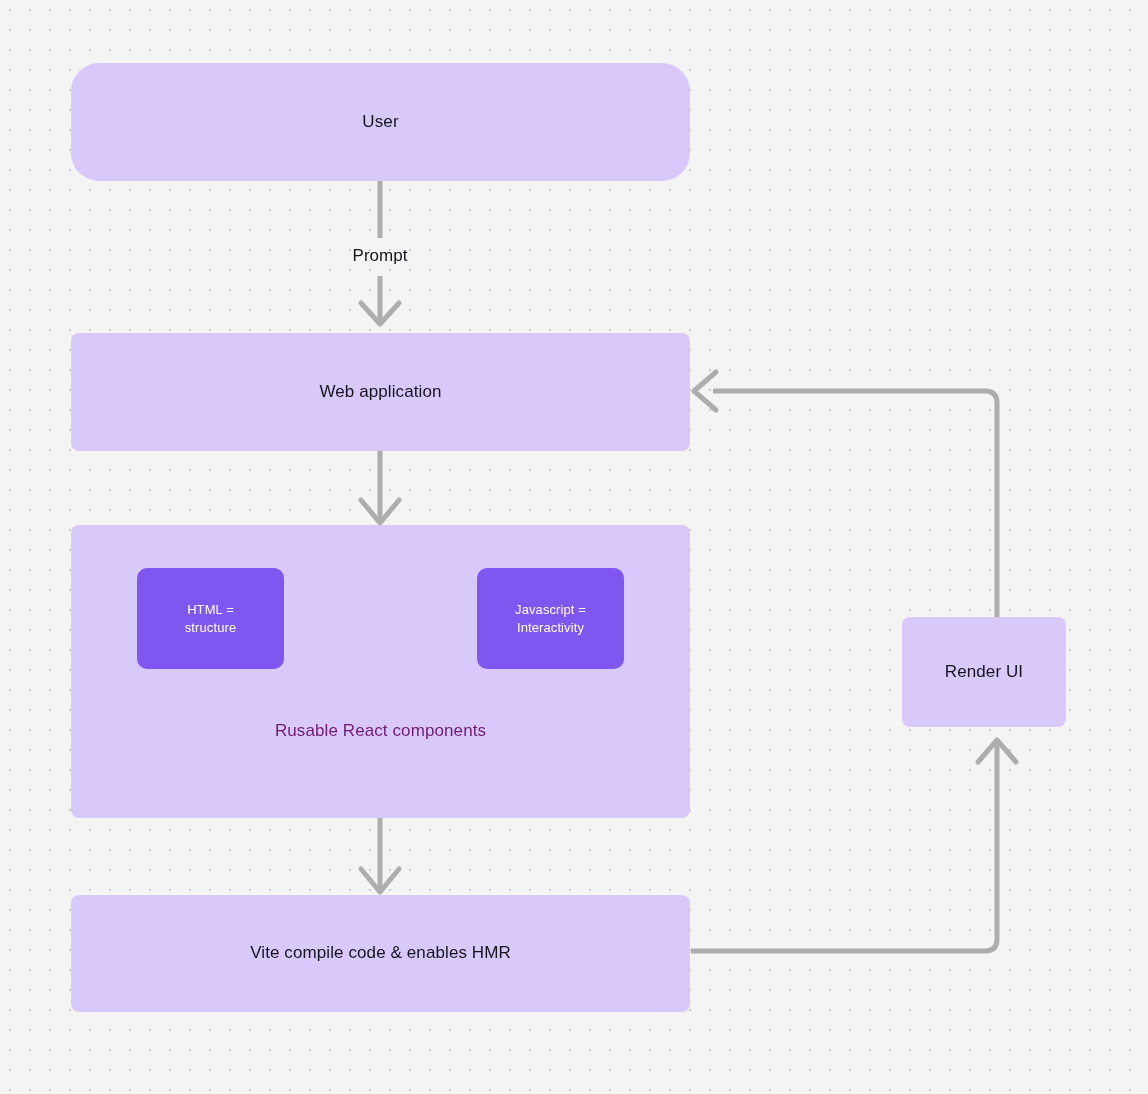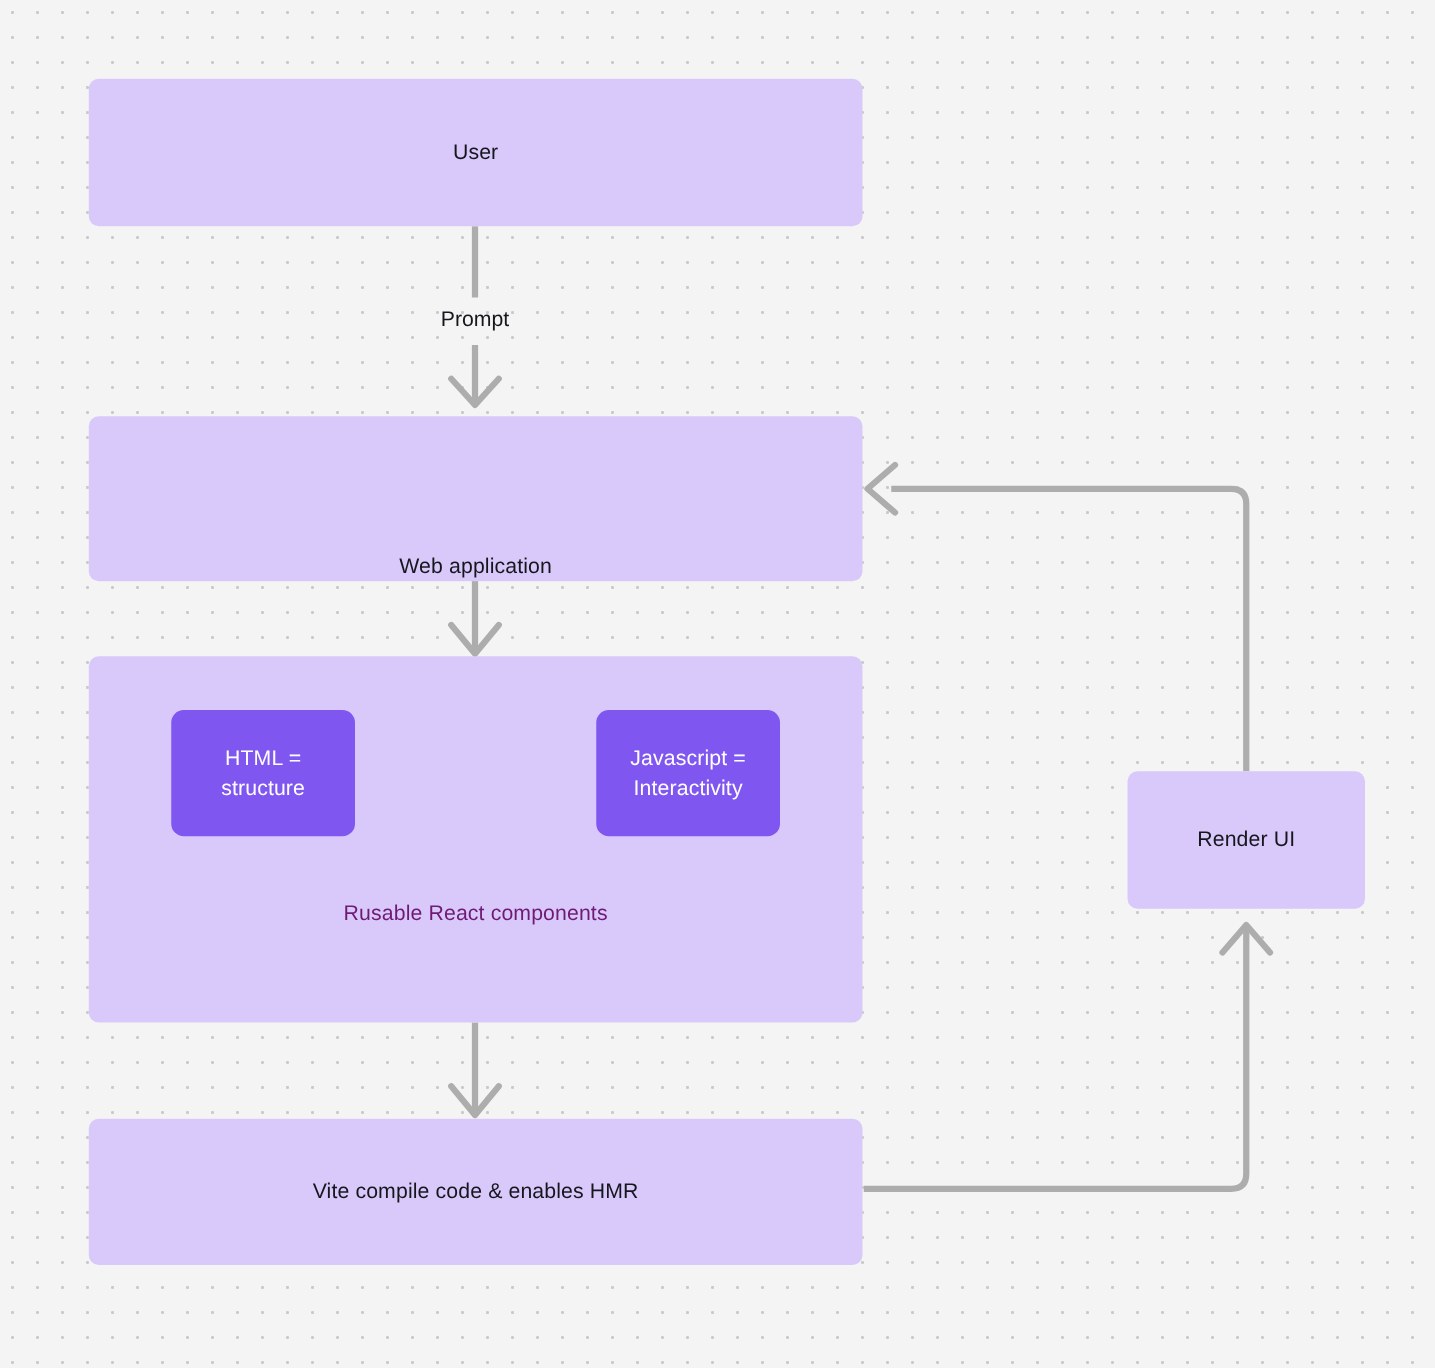--- a/index.html
+++ b/index.html
@@ -37,21 +37,21 @@
   }
   .chip {
     position: absolute;
     box-sizing: border-box;
     background: #7f56f0;
     border-radius: 10px;
     display: flex;
     align-items: center;
     justify-content: center;
     color: #ffffff;
-    font-size: 17px;
+    font-size: 13px;
     line-height: 1.38;
     text-align: center;
     padding: 4px 6px;
     white-space: pre-line;
   }
   .group-caption {
     position: absolute;
     left: 0;
     right: 0;
     text-align: center;
@@ -108,39 +108,39 @@
     <line x1="380" y1="818" x2="380" y2="891"></line>
     <polyline class="head" points="361,869 380,892 399,869"></polyline>
 
     <path d="M 691 951 L 985 951 Q 997 951 997 939 L 997 743"></path>
     <polyline class="head" points="978,762 997,740 1016,762"></polyline>
 
     <path d="M 997 617 L 997 403 Q 997 391 985 391 L 713 391"></path>
     <polyline class="head" points="716,372 694,391 716,410"></polyline>
   </svg>
 
-  <div class="node" style="left:71px; top:63px; width:619px; height:118px;">
+  <div class="node" style="left:71px; top:63px; width:619px; height:118px;border-radius:28px;">
     <span>User</span>
   </div>
 
   <div class="edge-label" style="left:380px; top:246px;text-align:center;">Prompt</div>
 
-  <div class="node" style="left:71px; top:333px; width:619px; height:132px;align-items:flex-end;">
+  <div class="node" style="left:71px; top:333px; width:619px; height:118px;">
     <span>Web application</span>
   </div>
 
   <div class="node group" style="left:71px; top:525px; width:619px; height:293px;">
     <div class="chip" style="left:66px; top:43px; width:147px; height:101px;">HTML =
 structure</div>
     <div class="chip" style="left:406px; top:43px; width:147px; height:101px;">Javascript =
 Interactivity</div>
     <div class="group-caption" style="top:195px;">Rusable React components</div>
   </div>
 
   <div class="node" style="left:71px; top:895px; width:619px; height:117px;">
     <span>Vite compile code &amp; enables HMR</span>
   </div>
 
-  <div class="node" style="left:902px; top:617px; width:190px; height:110px;">
+  <div class="node" style="left:902px; top:617px; width:164px; height:110px;">
     <span>Render UI</span>
   </div>
 
 </div>
 
 </body></html>

